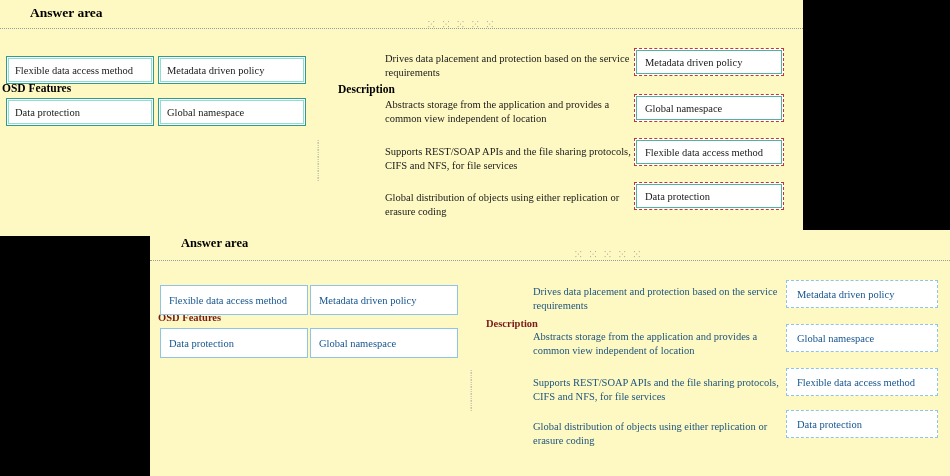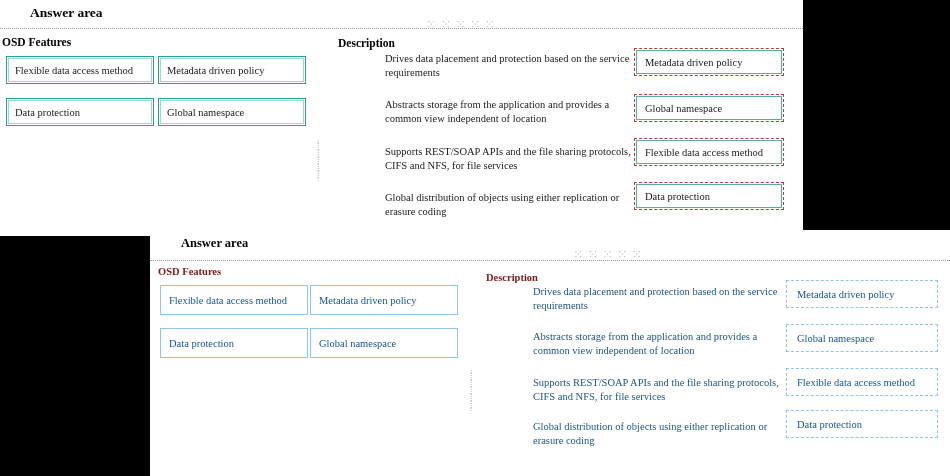--- a/index.html
+++ b/index.html
@@ -11,21 +11,21 @@
     width: 950px;
     height: 476px;
     position: relative;
     font-family: "Liberation Serif", serif;
     overflow: hidden;
   }
 
   
   .panel {
     position: absolute;
-    background: #ffffff;
+    background: #fef9c3;
     overflow: hidden;
   }
   #panel-top {
     left: 0;
     top: 0;
     width: 803px;
     height: 236px;
   }
   #panel-bottom {
     left: 150px;
@@ -47,20 +47,21 @@
   #panel-bottom .answer-area-title {
     left: 31px;
     top: 6px;
     font-size: 12.5px;
   }
 
   .col-header {
     position: absolute;
     font-weight: bold;
     color: #000;
+    margin-top: 46px;
   }
 
   
   #panel-top .hdr-features { left: 2px;  top: 36px; font-size: 11.5px; }
   #panel-top .hdr-desc     { left: 338px; top: 37px; font-size: 11.5px; }
 
   
   #panel-bottom .hdr-features { left: 8px;   top: 36px; font-size: 10.5px; color:#7a1a1a; }
   #panel-bottom .hdr-desc     { left: 336px; top: 42px; font-size: 10.5px; color:#7a1a1a; }
 

